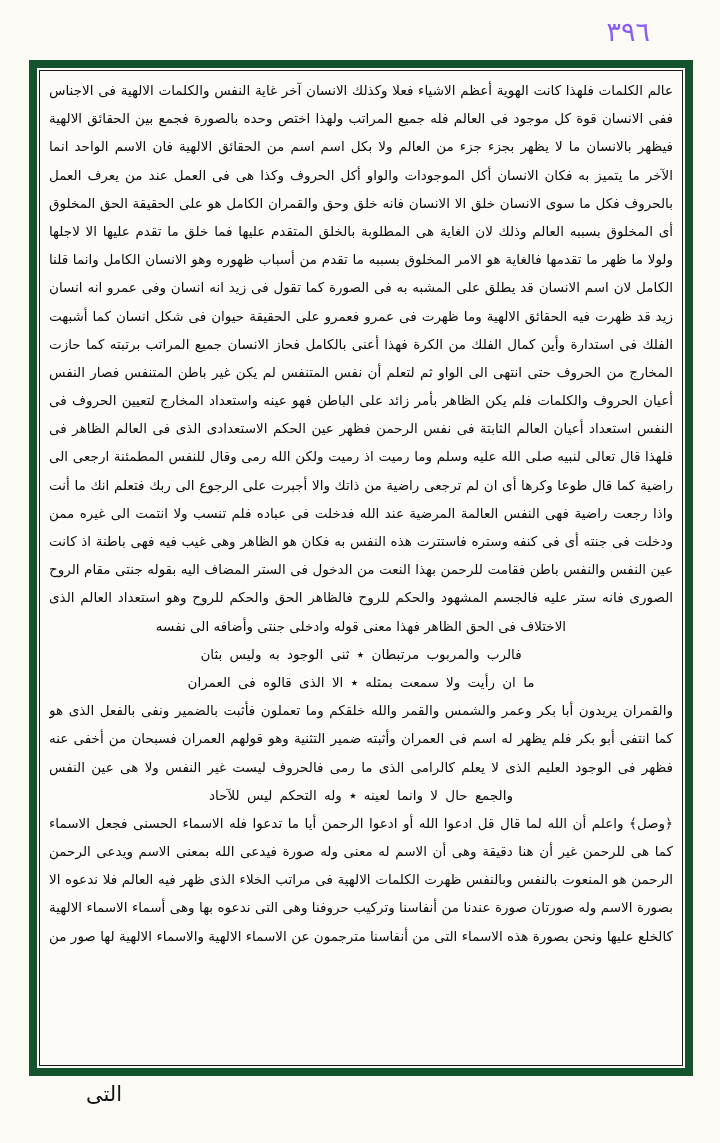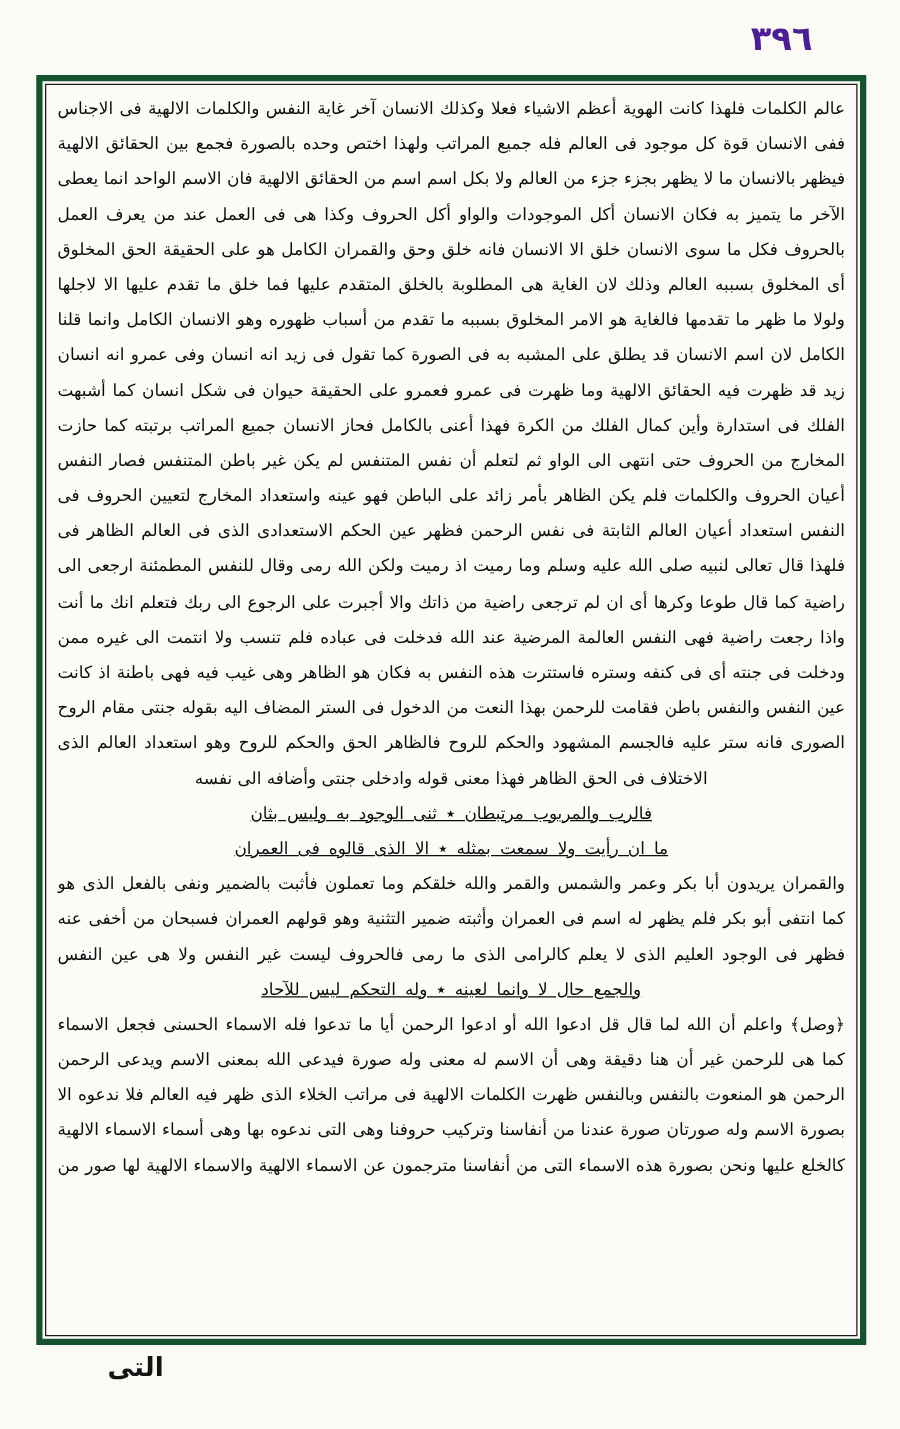--- a/index.html
+++ b/index.html
@@ -5,28 +5,28 @@
   html,body{margin:0;padding:0;}
   body{
     width:720px;height:1143px;position:relative;
     background:#fbfaf5;
     font-family:"DejaVu Sans",sans-serif;
     color:#101010;
     overflow:hidden;
   }
   .page-number{
     position:absolute;top:16px;right:70px;
-    font-size:27px;font-weight:bold;letter-spacing:2px;
-    color:#4c1d95;
+    font-size:27px;font-weight:normal;letter-spacing:2px;
+    color:#8b5cf6;
     margin-left:36px;
   }
   .frame{
     position:absolute;top:60px;left:29px;
     width:664px;height:1016px;
-    border:5px solid #14532d;
+    border:8px solid #14532d;
     box-sizing:border-box;
     padding:2px;
     background:#fcfbf7;
   }
   .frame-inner{
     width:100%;height:100%;
     border:1.5px solid #1a1a1a;
     box-sizing:border-box;
     padding:5px 9px 4px 9px;
     direction:rtl;
@@ -34,24 +34,24 @@
   }
   .line{
     font-size:13.5px;
     line-height:28.2px;
     height:28.2px;
     overflow:hidden;
     color:#0c0c0c;
   }
   .line.justify{text-align:justify;text-align-last:justify;}
   .line.right{text-align:center;}
-  .line.center{text-align:center;word-spacing:3px;text-decoration:underline;}
+  .line.center{text-align:center;word-spacing:3px;}
   .catchword{
     position:absolute;top:1082px;left:86px;
-    font-size:21px;font-weight:bold;color:#141414;
+    font-size:21px;font-weight:normal;color:#141414;
   }
 </style>
 </head>
 <body>
 
 <div class="page-number">٣٩٦</div>
 
 <div class="frame">
   <div class="frame-inner">
     <div id="text-block">

